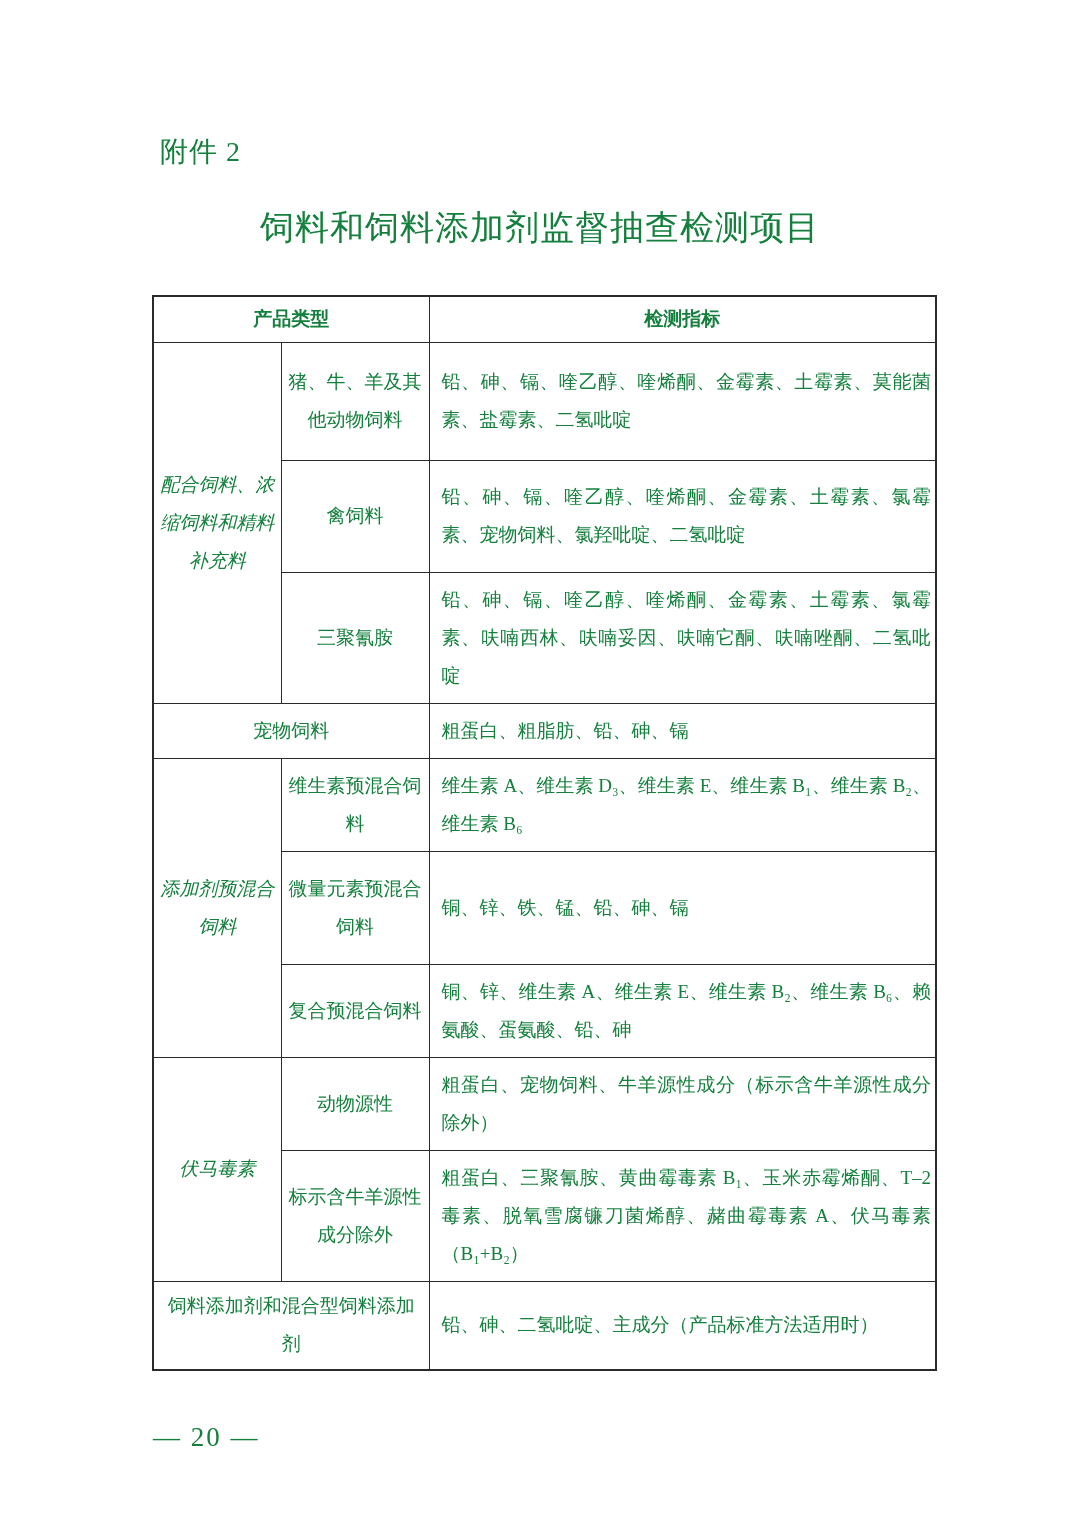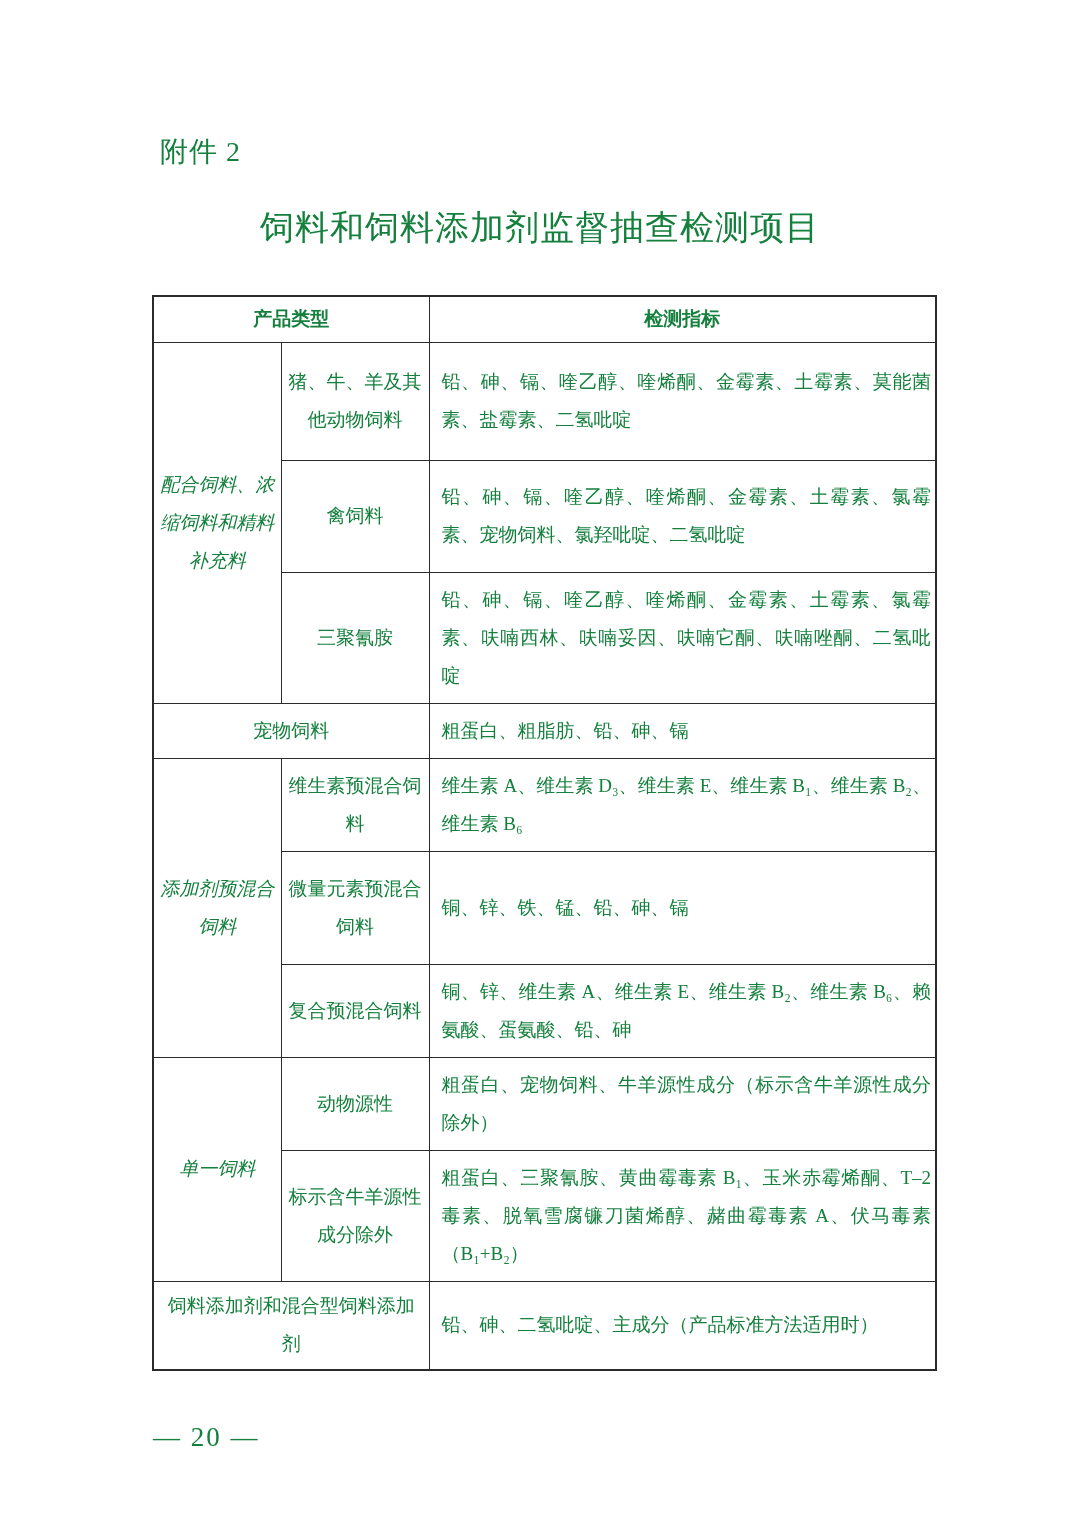--- a/index.html
+++ b/index.html
@@ -116,21 +116,21 @@
       </tr>
       <tr style="height:113px">
         <td class="cell-subtype">微量元素预混合饲料</td>
         <td class="cell-indicators">铜、锌、铁、锰、铅、砷、镉</td>
       </tr>
       <tr style="height:78px">
         <td class="cell-subtype">复合预混合饲料</td>
         <td class="cell-indicators">铜、锌、维生素 A、维生素 E、维生素 B₂、维生素 B₆、赖氨酸、蛋氨酸、铅、砷</td>
       </tr>
       <tr style="height:76px">
-        <td class="cell-group" rowspan="2">单一饲料</td>
+        <td class="cell-group" rowspan="2">伏马毒素</td>
         <td class="cell-subtype">动物源性</td>
         <td class="cell-indicators">粗蛋白、宠物饲料、牛羊源性成分（标示含牛羊源性成分除外）</td>
       </tr>
       <tr style="height:107px">
         <td class="cell-subtype">标示含牛羊源性成分除外</td>
         <td class="cell-indicators">粗蛋白、三聚氰胺、黄曲霉毒素 B₁、玉米赤霉烯酮、T–2 毒素、脱氧雪腐镰刀菌烯醇、赭曲霉毒素 A、伏马毒素（B₁+B₂）</td>
       </tr>
       <tr style="height:89px">
         <td class="cell-category" colspan="2">饲料添加剂和混合型饲料添加剂</td>
         <td class="cell-indicators">铅、砷、二氢吡啶、主成分（产品标准方法适用时）</td>

